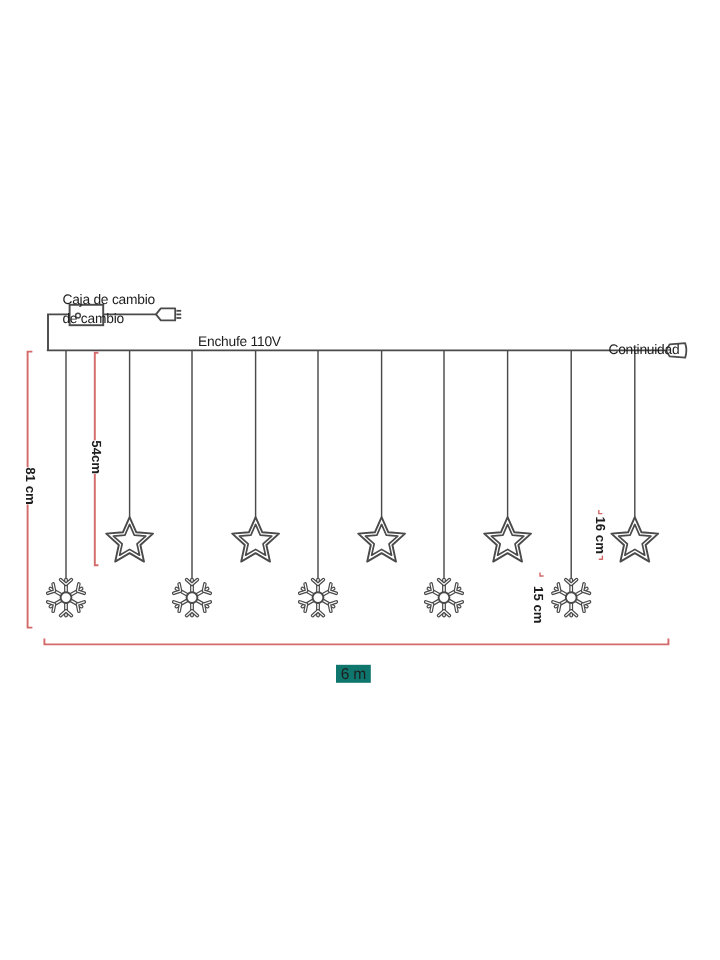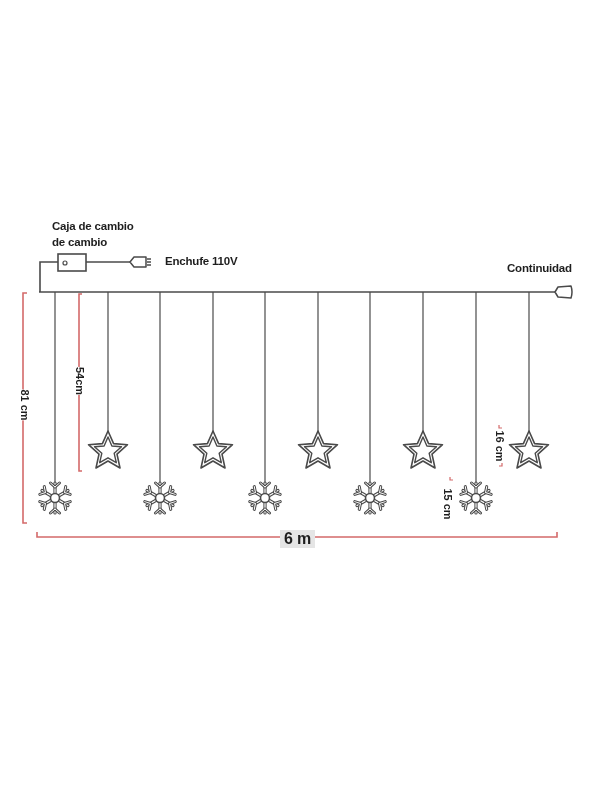--- a/index.html
+++ b/index.html
@@ -1,19 +1,19 @@
 <!DOCTYPE html>
 <html><head>
   <meta charset="utf-8">
   <style>
     html, body { margin:0; padding:0; background:#ffffff; }
     body { width:600px; height:800px; position:relative; overflow:hidden;
            font-family:"Liberation Sans", sans-serif; }
-    .lbl { position:absolute; font-weight:bold; color:#1e1e1e; font-size:11.5px;
-           letter-spacing:-0.2px; white-space:nowrap; }
+    .lbl { position:absolute; font-weight:normal; color:#1e1e1e; font-size:11.5px;
+           letter-spacing:-0.2px; white-space:nowrap;margin-top:24px; }
     .vlbl { position:absolute; font-weight:bold; color:#1e1e1e; font-size:11px;
             white-space:nowrap; transform:rotate(90deg); transform-origin:center center;
             background:#fff; padding:2px 0; }
     svg#diagram { position:absolute; left:0; top:0; }
   </style>
 </head>
 <body>
 
 <svg id="diagram" width="600" height="800" viewBox="0 0 600 800">
   <defs>
@@ -109,13 +109,13 @@
 <div class="lbl" style="left:52px; top:220px;">Caja de cambio</div>
 <div class="lbl" style="left:52px; top:236px;">de cambio</div>
 <div class="lbl" style="left:165px; top:255px;">Enchufe 110V</div>
 <div class="lbl" style="left:507px; top:262px;text-align:center;">Continuidad</div>
 
 <div class="vlbl" style="left:9px; top:397px;">81 cm</div>
 <div class="vlbl" style="left:66px; top:373px;">54cm</div>
 <div class="vlbl" style="left:484px; top:438px;">16 cm</div>
 <div class="vlbl" style="left:432px; top:496px;">15 cm</div>
 
-<div class="lbl" style="left:280px; top:530px; background:#e5e5e5; padding:0 4px; font-size:16px;">6 m</div>
+<div class="lbl" style="left:280px; top:530px; background:#0f766e; padding:0 4px; font-size:13px;">6 m</div>
 
 </body></html>

